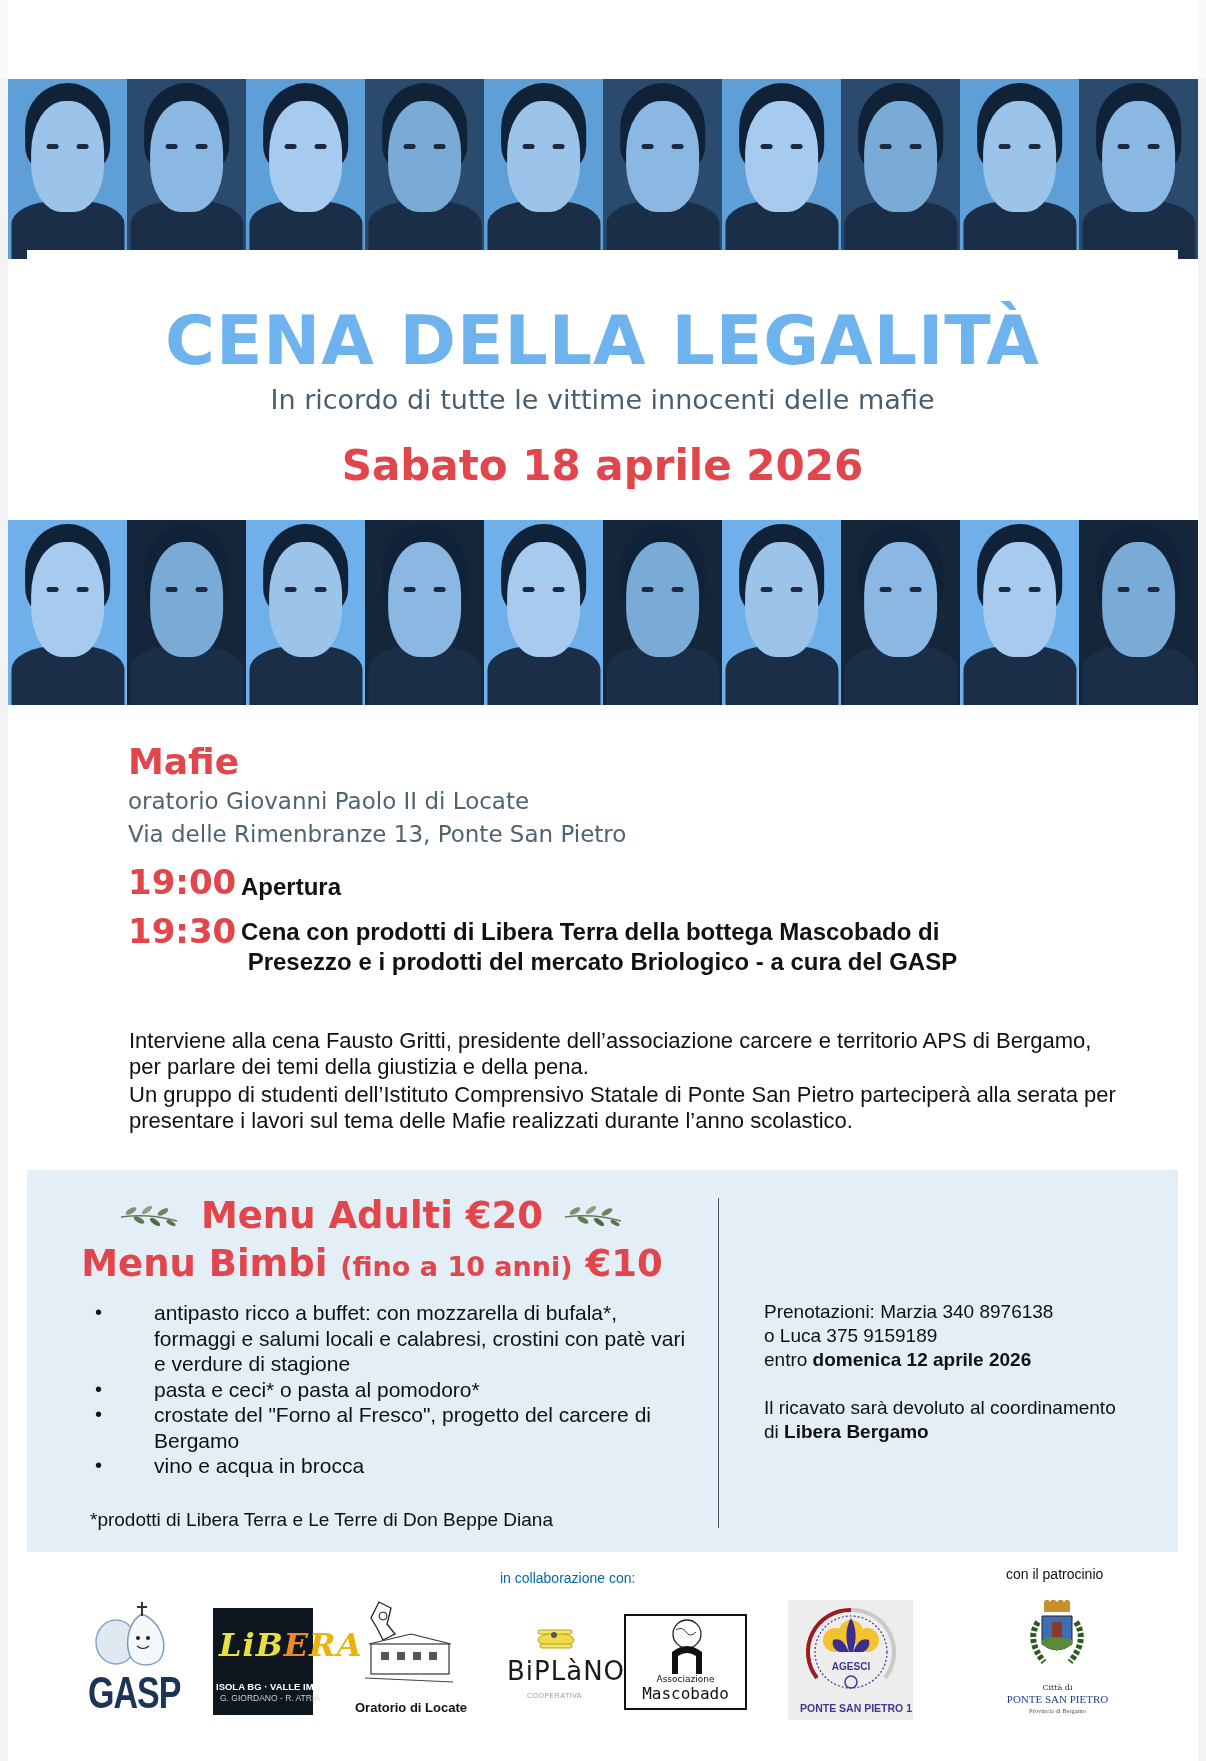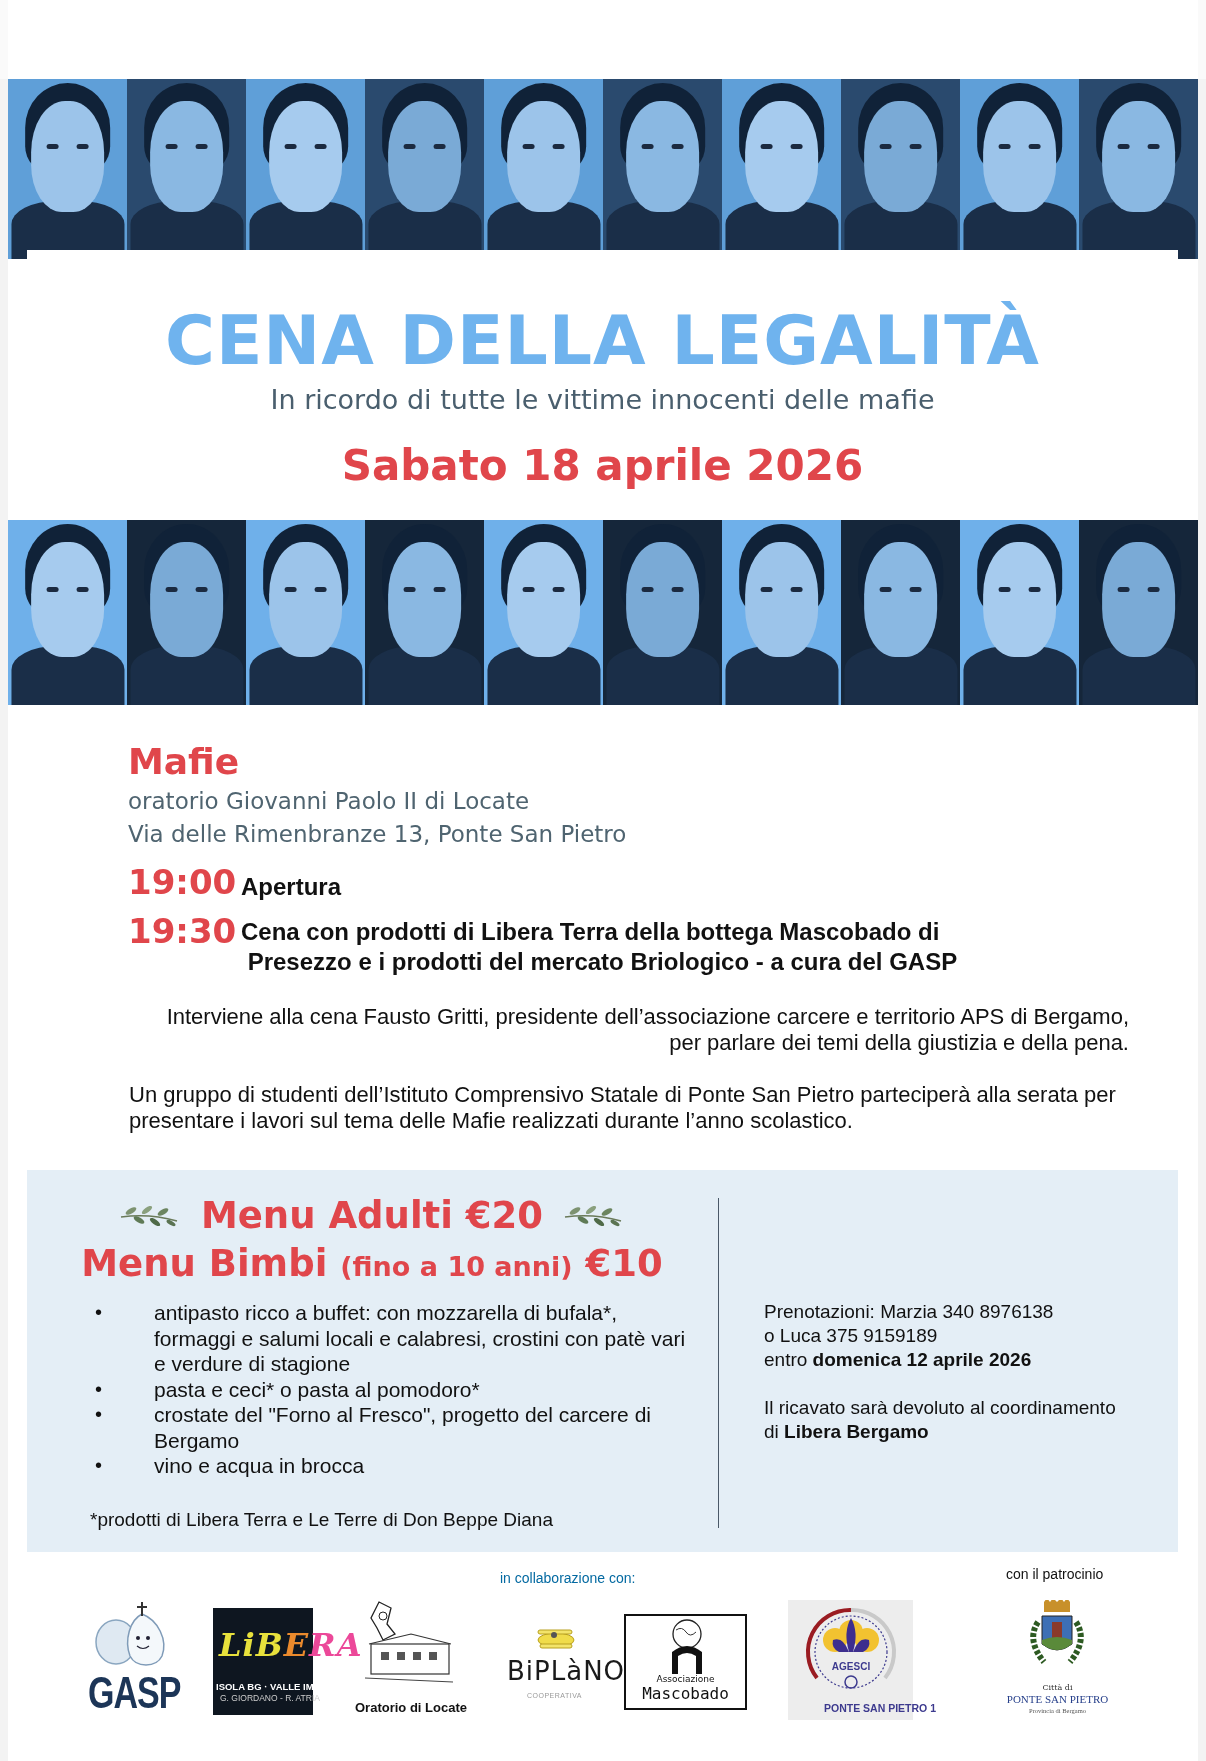--- a/index.html
+++ b/index.html
@@ -33,21 +33,21 @@
 
   .sched { position: absolute; left: 128px; font-family: "DejaVu Sans", sans-serif; }
   .sched .time { position: absolute; left: 0; font-weight: bold; font-size: 34px; color: #e0464b; }
   .sched .desc { position: absolute; left: 113px; font-family: "Liberation Sans", sans-serif; font-weight: bold; font-size: 24px; line-height: 30px; color: #111; white-space: nowrap; }
   .s1 { top: 862px; }
   .s1 .time { top: 0; } .s1 .desc { top: 10px; }
   .s2 { top: 911px; }
   .s2 .time { top: 0; } .s2 .desc { top: 6px; }
 
   .para { position: absolute; left: 129px; width: 1000px; font-family: "Liberation Sans", sans-serif; font-size: 22px; line-height: 26px; color: #111; }
-  .p1 { top: 1004px; text-align: right; }
+  .p1 { top: 1028px; }
   .p2 { top: 1082px; }
 
   
   .menu-panel { position: absolute; left: 27px; top: 1170px; width: 1151px; height: 382px; background: #e4eef6; }
   .menu-head { position: absolute; left: 0; width: 690px; text-align: center; font-family: "DejaVu Sans", sans-serif; font-weight: bold; color: #e0464b; white-space: nowrap; }
   .menu-adulti { top: 24px; font-size: 37px; left: 0; }
   .menu-bimbi { top: 72px; font-size: 37px; }
   .menu-bimbi .small { font-size: 27px; }
   .branch { display: inline-block; width: 62px; height: 26px; vertical-align: middle; margin: 0 20px; position: relative; top: -4px; }
 
@@ -66,41 +66,41 @@
   .collab-label { position: absolute; left: 500px; top: 1570px; font-family: "Liberation Sans", sans-serif; font-size: 14px; color: #0369a1; }
   .patron-label { position: absolute; left: 1006px; top: 1566px; font-family: "Liberation Sans", sans-serif; font-size: 14px; color: #111; }
 
   .logo { position: absolute; }
   .logo-gasp { left: 88px; top: 1592px; width: 90px; height: 120px; }
   .gasp-fruit { position: absolute; left: 4px; top: 8px; width: 80px; height: 68px; }
   .gasp-text { position: absolute; left: 0; top: 76px; width: 100px; font-family: "Liberation Sans", sans-serif; font-weight: bold; font-size: 34px; color: #1c3557; letter-spacing: -1px; transform: scaleY(1.3); transform-origin: top left; }
 
   .logo-libera { left: 213px; top: 1608px; width: 100px; height: 107px; background: #0e1620; }
   .libera-word { position: absolute; left: 6px; top: 18px; font-family: "DejaVu Serif", serif; font-style: italic; font-weight: bold; font-size: 32px; letter-spacing: 1px; }
-  .libera-word .l1 { color: #e8e13c; } .libera-word .l2 { color: #ea8a2d; } .libera-word .l3 { color: #ec4899; }
+  .libera-word .l1 { color: #e8e13c; } .libera-word .l2 { color: #ea8a2d; } .libera-word .l3 { color: #eab308; }
   .libera-sub1 { position: absolute; left: 3px; top: 73px; font-family: "Liberation Sans", sans-serif; font-weight: bold; font-size: 9.5px; color: #fff; white-space: nowrap; }
   .libera-sub2 { position: absolute; left: 7px; top: 85px; font-family: "Liberation Sans", sans-serif; font-size: 8.5px; color: #ccc; white-space: nowrap; }
 
   .logo-oratorio { left: 355px; top: 1600px; width: 100px; height: 120px; }
   .oratorio-draw { position: absolute; left: 10px; top: 0; width: 88px; height: 86px; }
   .oratorio-text { position: absolute; left: 0; top: 100px; font-family: "Liberation Sans", sans-serif; font-weight: bold; font-size: 13px; color: #111; white-space: nowrap; }
 
   .logo-biplano { left: 505px; top: 1622px; width: 95px; height: 90px; }
   .biplano-plane { position: absolute; left: 25px; top: 0; width: 50px; height: 32px; }
   .biplano-word { position: absolute; left: 2px; top: 34px; font-family: "DejaVu Sans", sans-serif; font-size: 26px; color: #1a1a1a; letter-spacing: 1px; }
   .biplano-sub { position: absolute; left: 22px; top: 70px; font-family: "Liberation Sans", sans-serif; font-size: 7px; color: #999; letter-spacing: 0.5px; }
 
   .logo-mascobado { left: 624px; top: 1614px; width: 123px; height: 96px; border: 2px solid #111; background: #fff; }
   .masco-globe { position: absolute; left: 36px; top: 2px; width: 50px; height: 56px; }
   .masco-assoc { position: absolute; left: 0; right: 0; top: 58px; text-align: center; font-family: "DejaVu Sans", sans-serif; font-size: 9px; color: #111; }
   .masco-name { position: absolute; left: 0; right: 0; top: 68px; text-align: center; font-family: "DejaVu Sans Mono", monospace; font-size: 16px; color: #111; }
 
   .logo-agesci { left: 788px; top: 1600px; width: 125px; height: 120px; background: #ededed; }
   .agesci-svg { position: absolute; left: 15px; top: 6px; width: 96px; height: 92px; }
-  .agesci-text { position: absolute; left: 12px; top: 102px; font-family: "Liberation Sans", sans-serif; font-weight: bold; font-size: 10.5px; color: #3d3a8e; white-space: nowrap; margin-left: 24px; }
+  .agesci-text { position: absolute; left: 12px; top: 102px; font-family: "Liberation Sans", sans-serif; font-weight: bold; font-size: 10.5px; color: #3d3a8e; white-space: nowrap; }
 
   .logo-comune { left: 1000px; top: 1600px; width: 115px; height: 115px; }
   .comune-svg { position: absolute; left: 22px; top: 0; width: 70px; height: 80px; }
   .comune-citta { position: absolute; left: 0; right: 0; top: 83px; text-align: center; font-family: "DejaVu Serif", serif; font-size: 8px; color: #333; }
   .comune-name { position: absolute; left: 0; right: 0; top: 93px; text-align: center; font-family: "Liberation Serif", serif; font-size: 11px; color: #27408b; white-space: nowrap; }
   .comune-prov { position: absolute; left: 0; right: 0; top: 107px; text-align: center; font-family: "Liberation Serif", serif; font-size: 6.5px; color: #555; }
 </style>
 </head>
 <body>
 

